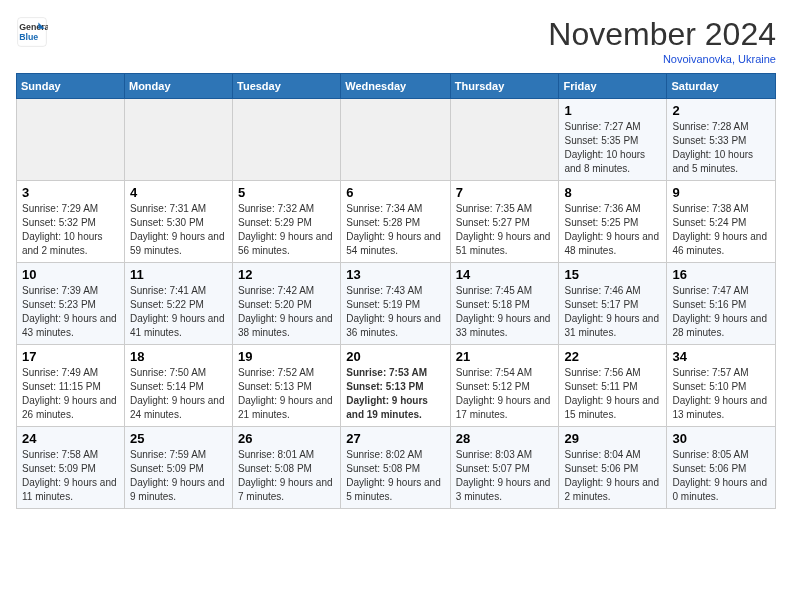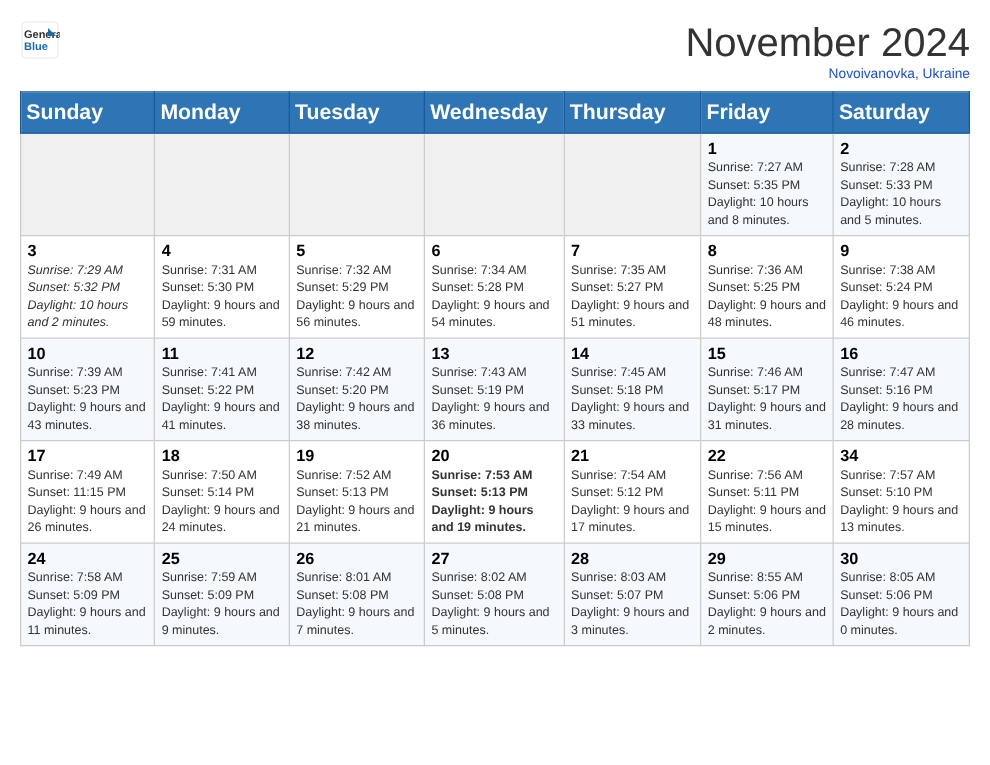--- a/index.html
+++ b/index.html
@@ -41,21 +41,21 @@
       width: 100%;
       border-collapse: collapse;
       font-size: 10.5px;
     }
     .calendar thead th {
       background: #2e75b6;
       color: white;
       padding: 6px 4px;
       text-align: left;
       font-weight: bold;
-      font-size: 17px;
+      font-size: 11px;
       border: 1px solid #1a5a9a;
     }
     .calendar tbody td {
       border: 1px solid #ccc;
       vertical-align: top;
       padding: 4px 5px;
       width: 113px;
       min-height: 80px;
       background: #fff;
     }
@@ -126,21 +126,21 @@
         <td>
           <span class="day-number">2</span>
           <div class="day-info" style="white-space: pre-line;">Sunrise: 7:28 AM
 Sunset: 5:33 PM
 Daylight: 10 hours and 5 minutes.</div>
         </td>
       </tr>
       <tr>
         <td>
           <span class="day-number">3</span>
-          <div class="day-info" style="white-space: pre-line; font-style: italic;">Sunrise: 7:29 AM
+          <div class="day-info" style="white-space: pre-line;">Sunrise: 7:29 AM
 Sunset: 5:32 PM
 Daylight: 10 hours and 2 minutes.</div>
         </td>
         <td>
           <span class="day-number">4</span>
           <div class="day-info" style="white-space: pre-line;">Sunrise: 7:31 AM
 Sunset: 5:30 PM
 Daylight: 9 hours and 59 minutes.</div>
         </td>
         <td>
@@ -288,21 +288,21 @@
 Daylight: 9 hours and 5 minutes.</div>
         </td>
         <td>
           <span class="day-number">28</span>
           <div class="day-info" style="white-space: pre-line;">Sunrise: 8:03 AM
 Sunset: 5:07 PM
 Daylight: 9 hours and 3 minutes.</div>
         </td>
         <td>
           <span class="day-number">29</span>
-          <div class="day-info" style="white-space: pre-line;">Sunrise: 8:55 AM
+          <div class="day-info" style="white-space: pre-line;">Sunrise: 8:04 AM
 Sunset: 5:06 PM
 Daylight: 9 hours and 2 minutes.</div>
         </td>
         <td>
           <span class="day-number">30</span>
           <div class="day-info" style="white-space: pre-line;">Sunrise: 8:05 AM
 Sunset: 5:06 PM
 Daylight: 9 hours and 0 minutes.</div>
         </td>
       </tr>

